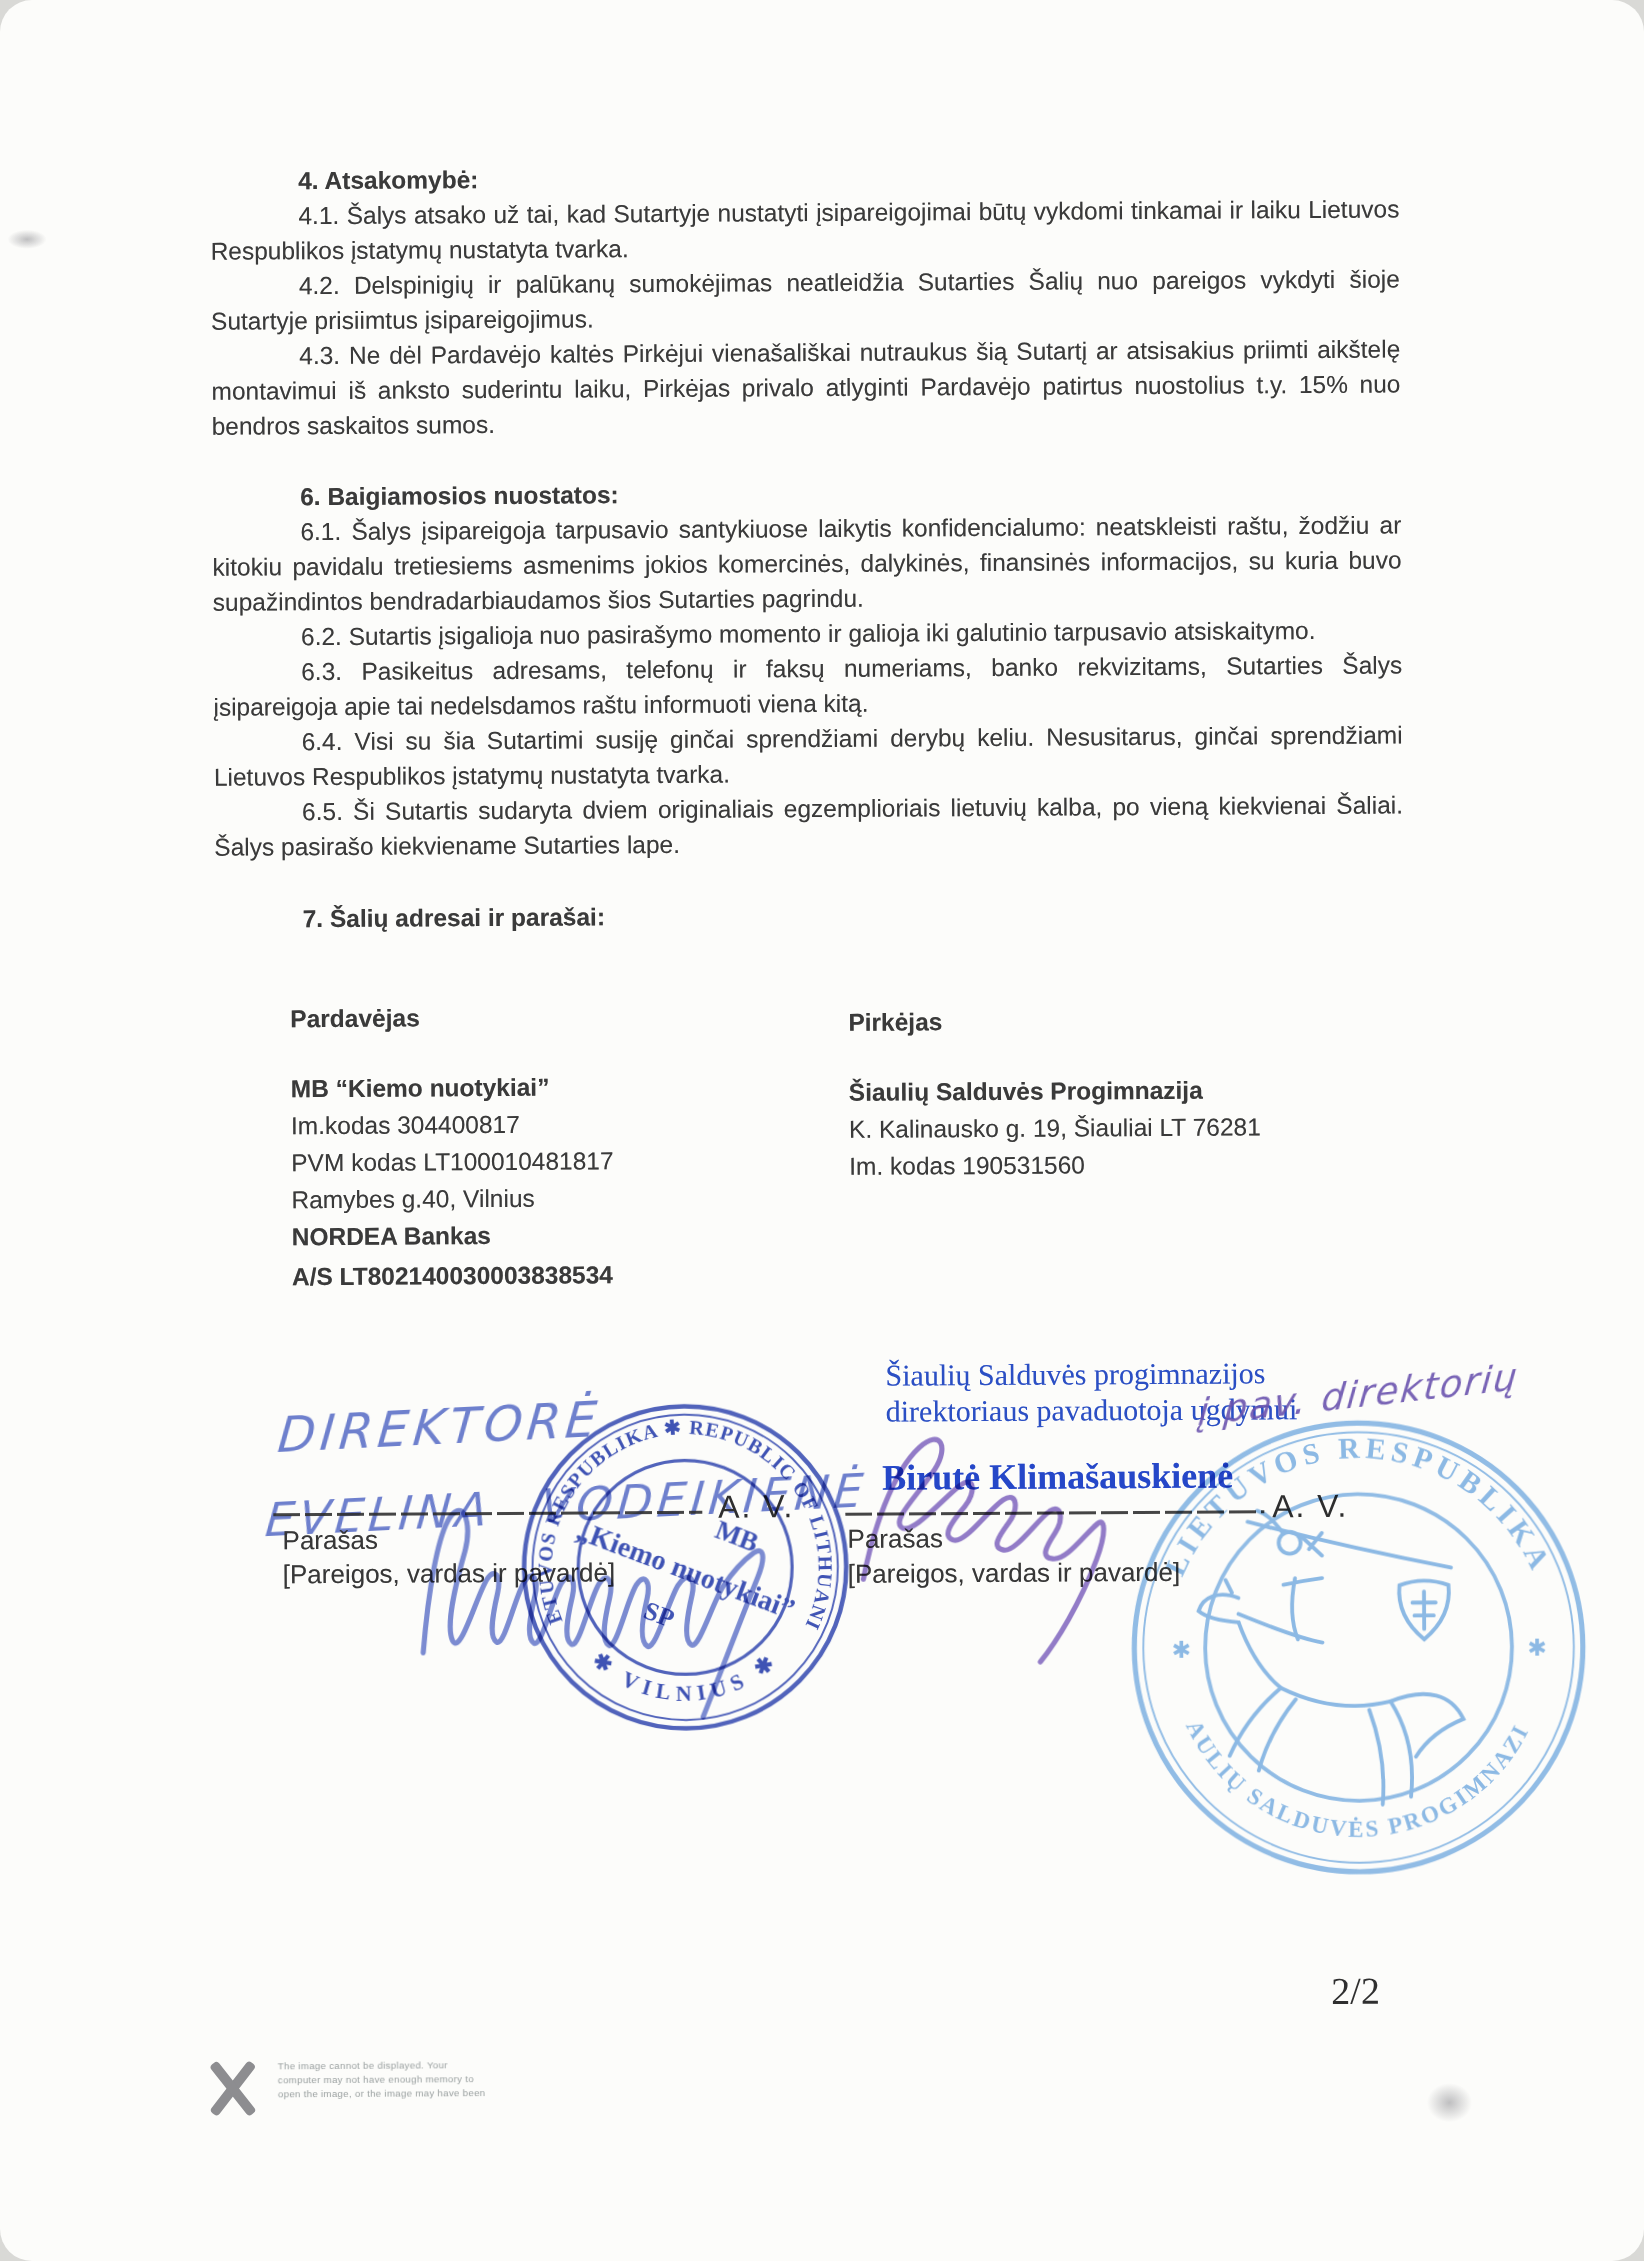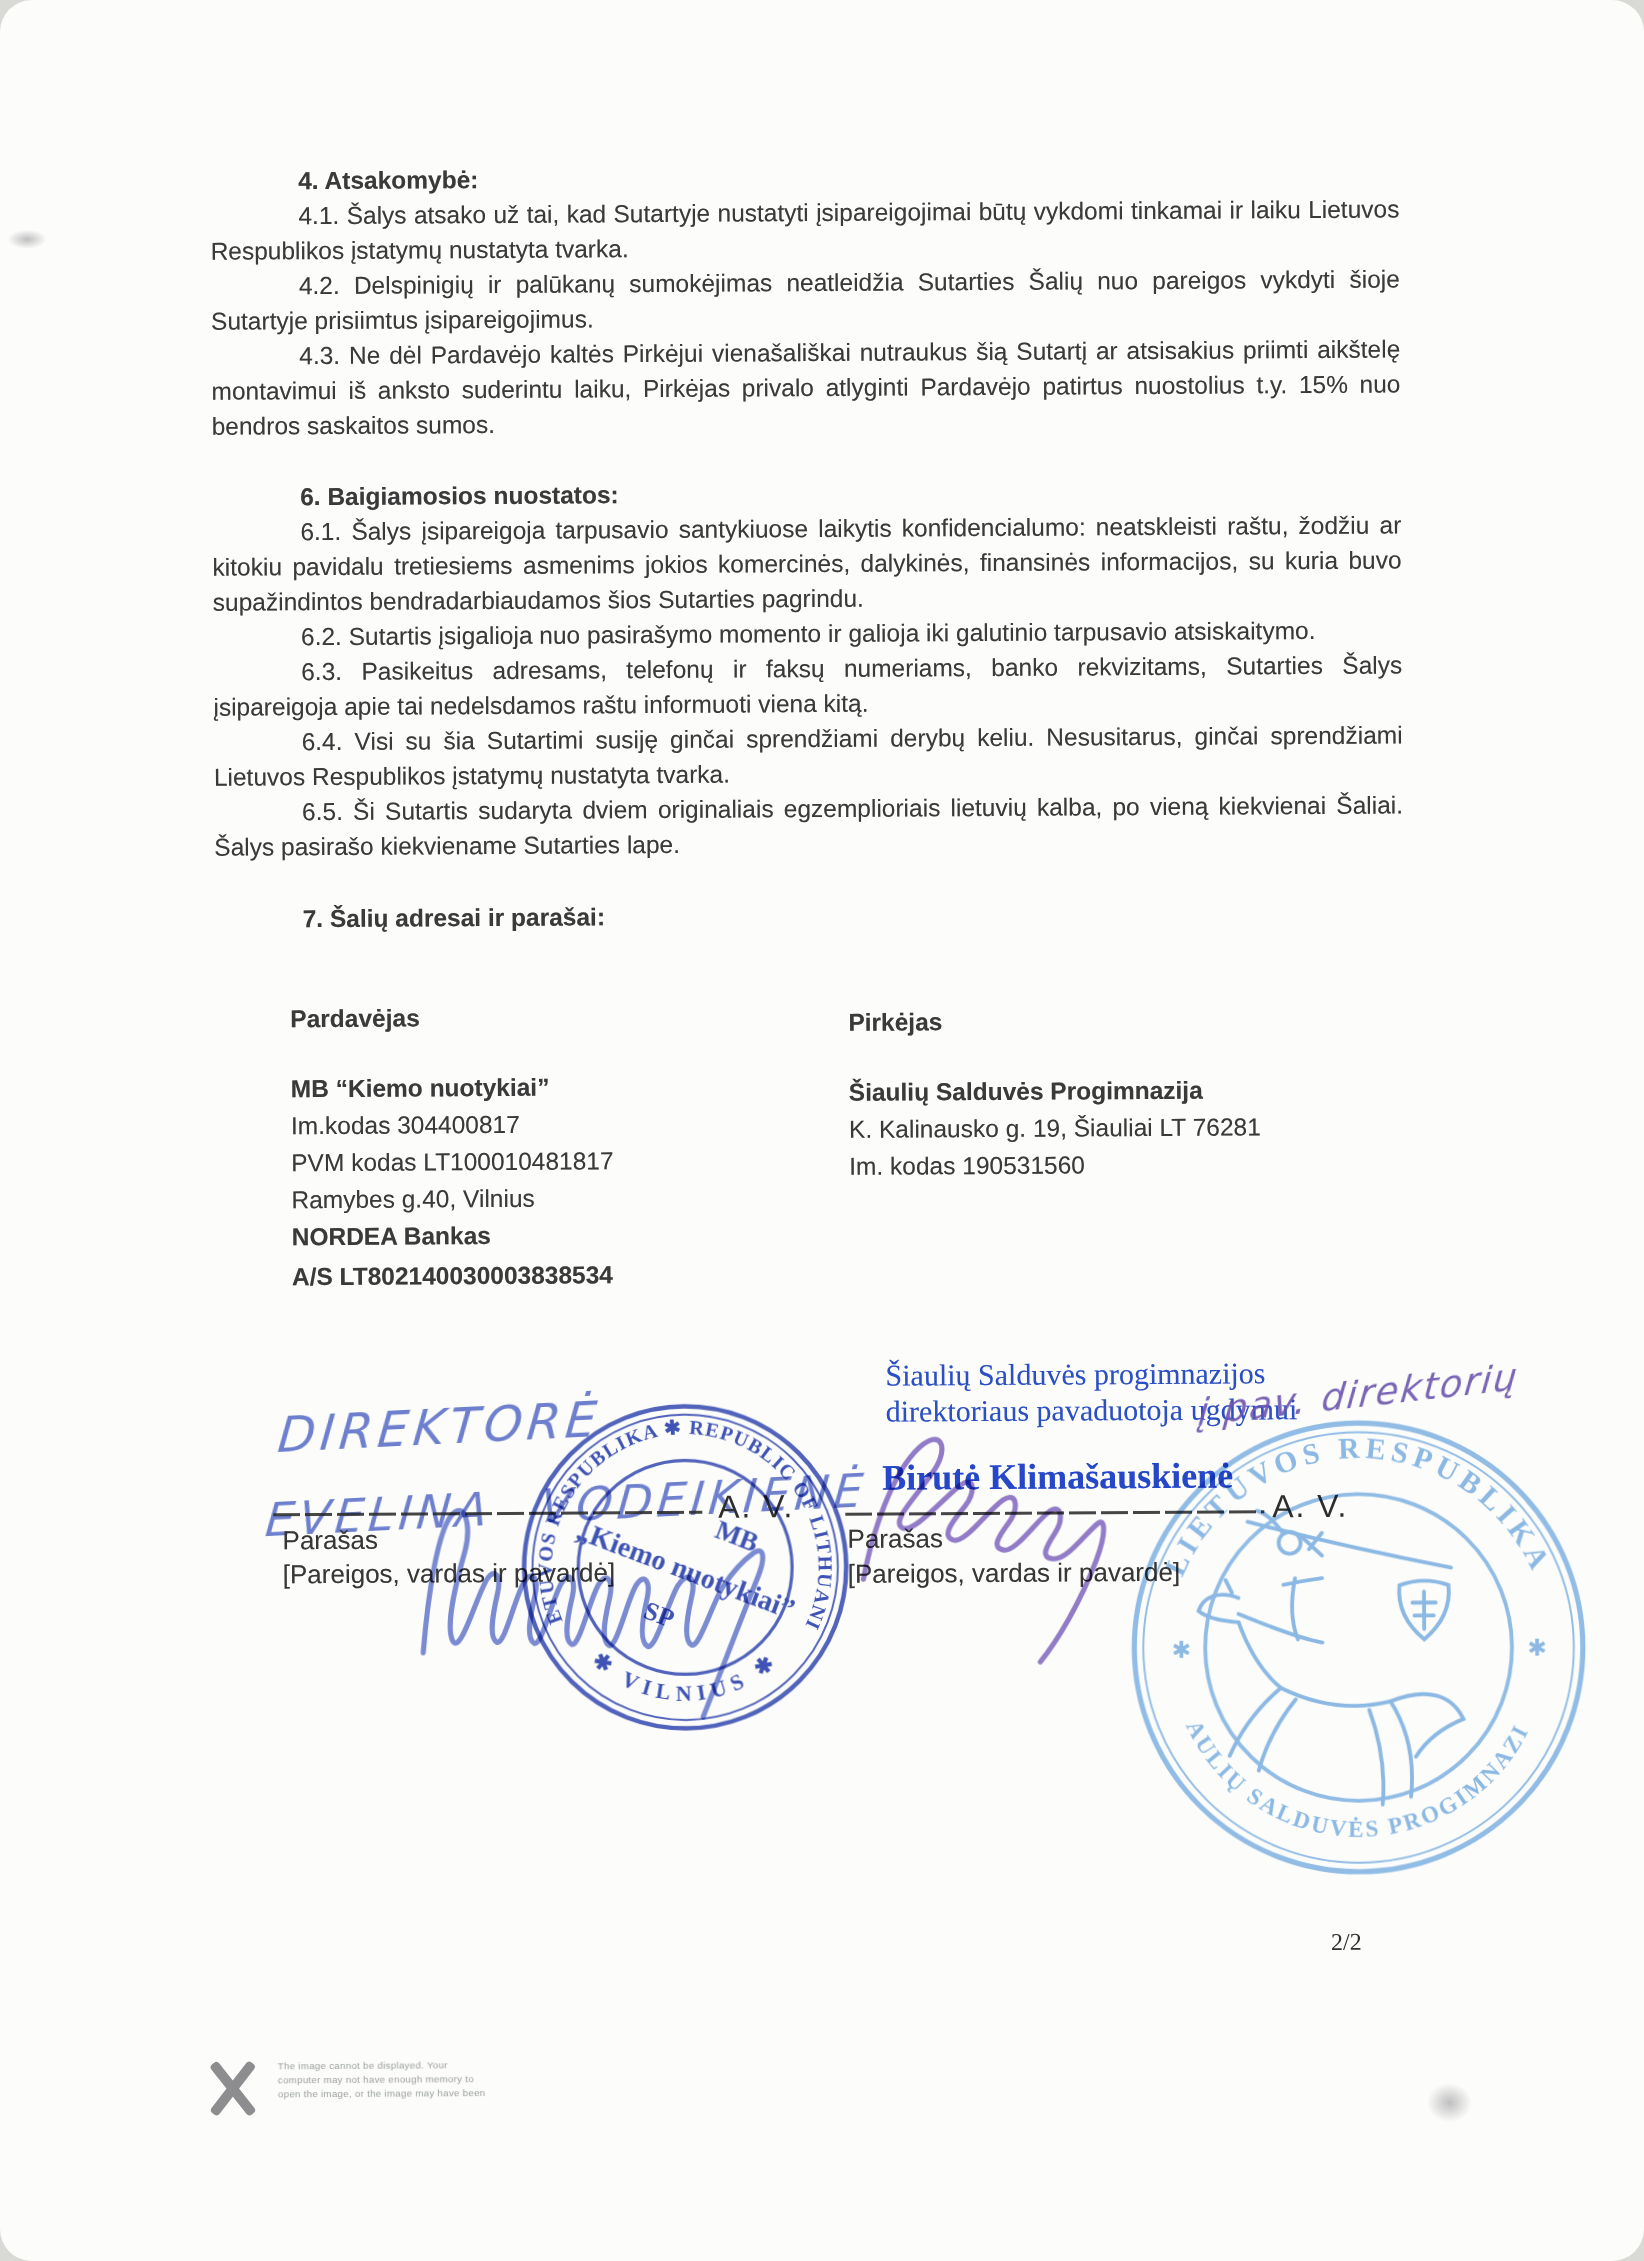--- a/index.html
+++ b/index.html
@@ -43,22 +43,22 @@
   .blue-title{position:absolute;left:884px;top:1358px;font-family:"Liberation Serif",serif;
               font-size:30px;line-height:36px;color:#2b4fc4;text-shadow:0 0 0.6px rgba(43,79,196,.35);}
   .blue-name{position:absolute;left:880px;top:1457px;font-family:"Liberation Serif",serif;
              font-weight:bold;font-size:36px;color:#2547c8;text-shadow:0 0 0.6px rgba(37,71,200,.4);}
 
   
   .inksvg{position:absolute;left:0;top:0;pointer-events:none;mix-blend-mode:multiply;}
   .stamp{position:absolute;mix-blend-mode:multiply;filter:blur(0.3px);}
 
   
-  .pagenum{position:absolute;left:1326px;top:1932px;font-family:"Liberation Serif",serif;
-           font-size:24px;color:#2f2f2f;}
+  .pagenum{position:absolute;left:1326px;top:1972px;font-family:"Liberation Serif",serif;
+           font-size:38px;color:#2f2f2f;}
   .broken{position:absolute;left:201px;top:2053px;width:361px;}
   .broken .xicon{position:absolute;left:0;top:3.9px;width:50px;height:57px;}
   .broken .xicon i{position:absolute;left:20.6px;top:-3.9px;width:10.3px;height:64px;background:#8d8d90;
                    border-radius:3.9px;display:block;}
   .broken .xicon i.a{transform:rotate(38deg);}
   .broken .xicon i.b{transform:rotate(-38deg);}
   .broken .txt{position:absolute;left:71px;top:2.6px;width:277px;font-size:9.7px;line-height:14px;
                color:#9aa0a0;filter:blur(0.2px);letter-spacing:0.3px;}
   .speck{position:absolute;background:radial-gradient(closest-side,rgba(130,130,135,.5),rgba(130,130,135,0));}
 </style>

